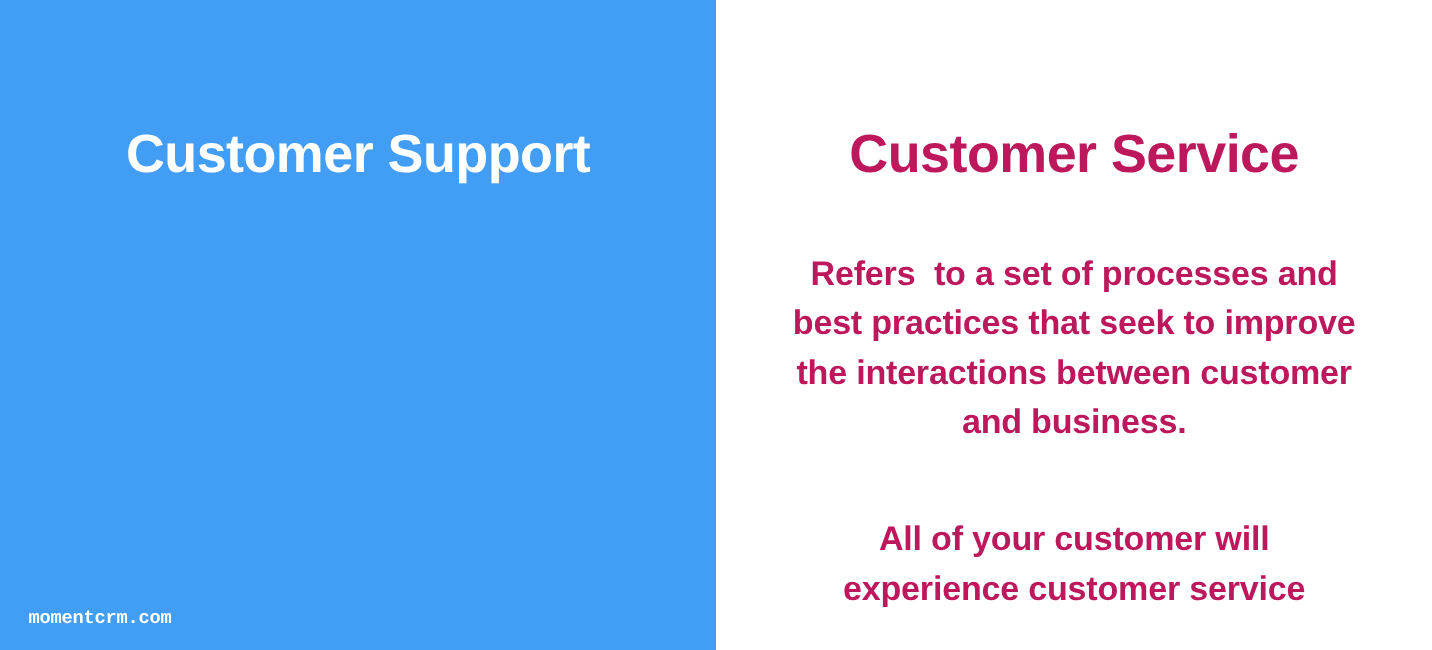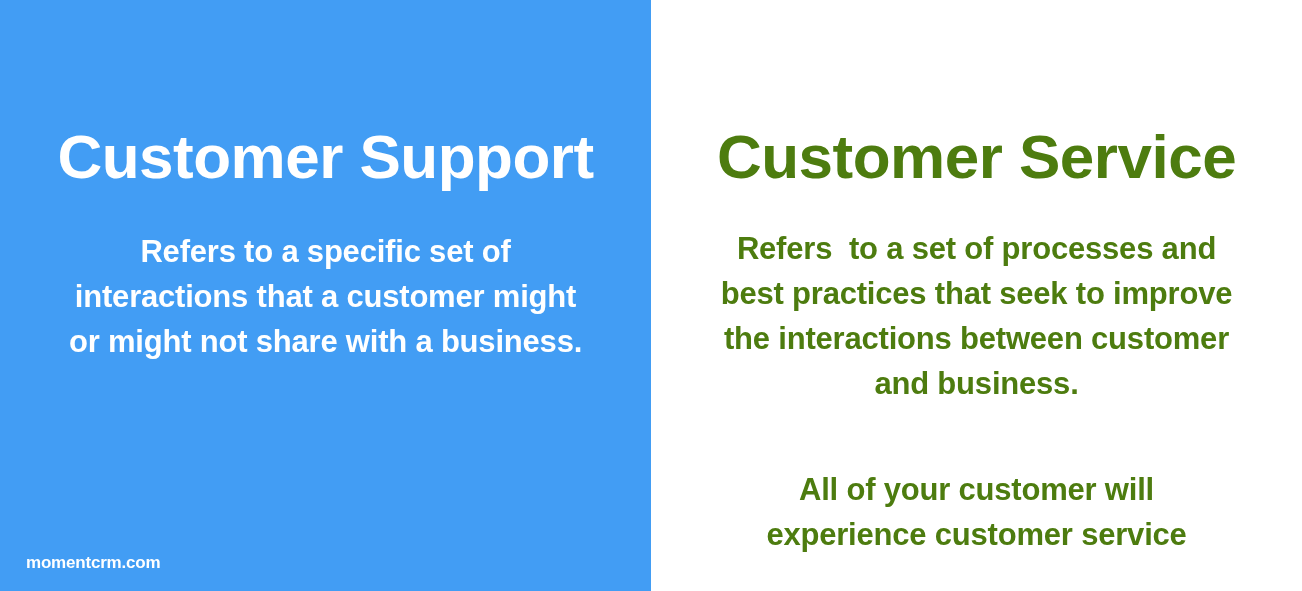--- a/index.html
+++ b/index.html
@@ -29,37 +29,37 @@
     width: 651px;
     background: #429df4;
     color: #ffffff;
     padding: 0 12px;
   }
 
   .panel-right {
     left: 651px;
     width: 651px;
     background: #ffffff;
-    color: #4d7c0f;
+    color: #be185d;
     padding: 0 14px;
   }
 
   .panel-inner {
     position: relative;
     width: 100%;
     height: 100%;
   }
 
   .heading {
     position: absolute;
     left: 0;
     right: 0;
     text-align: center;
     font-weight: 700;
-    font-size: 62px;
+    font-size: 49px;
     line-height: 1.05;
     letter-spacing: -0.5px;
     white-space: nowrap;
   }
 
   .panel-left .heading { top: 82px; }
   .panel-right .heading { top: 82px; }
 
   .para {
     position: absolute;
@@ -81,33 +81,31 @@
 
   .watermark {
     position: absolute;
     left: 14px;
     bottom: 20px;
     font-weight: 700;
     font-size: 17px;
     line-height: 1;
     letter-spacing: -0.2px;
     color: #ffffff;
+    font-family: Liberation Mono, monospace;
   }
 </style>
 </head>
 <body>
 
 <div id="infographic">
 
   <section class="panel panel-left">
     <div class="panel-inner">
       <h1 class="heading">Customer Support</h1>
-      <p class="para para-one">Refers to a specific set of
-interactions that a customer might
-or might not share with a business.</p>
       <div class="watermark">momentcrm.com</div>
     </div>
   </section>
 
   <section class="panel panel-right">
     <div class="panel-inner">
       <h1 class="heading">Customer Service</h1>
       <p class="para para-two">All of your customer will
 experience customer service</p>
       <p class="para para-one">Refers  to a set of processes and

